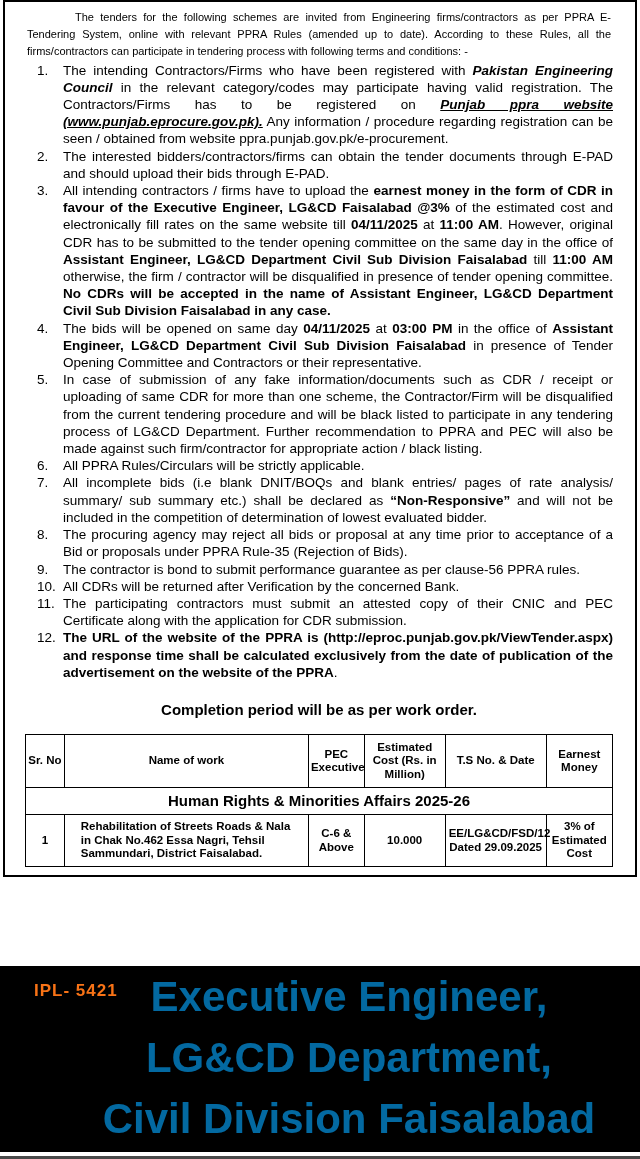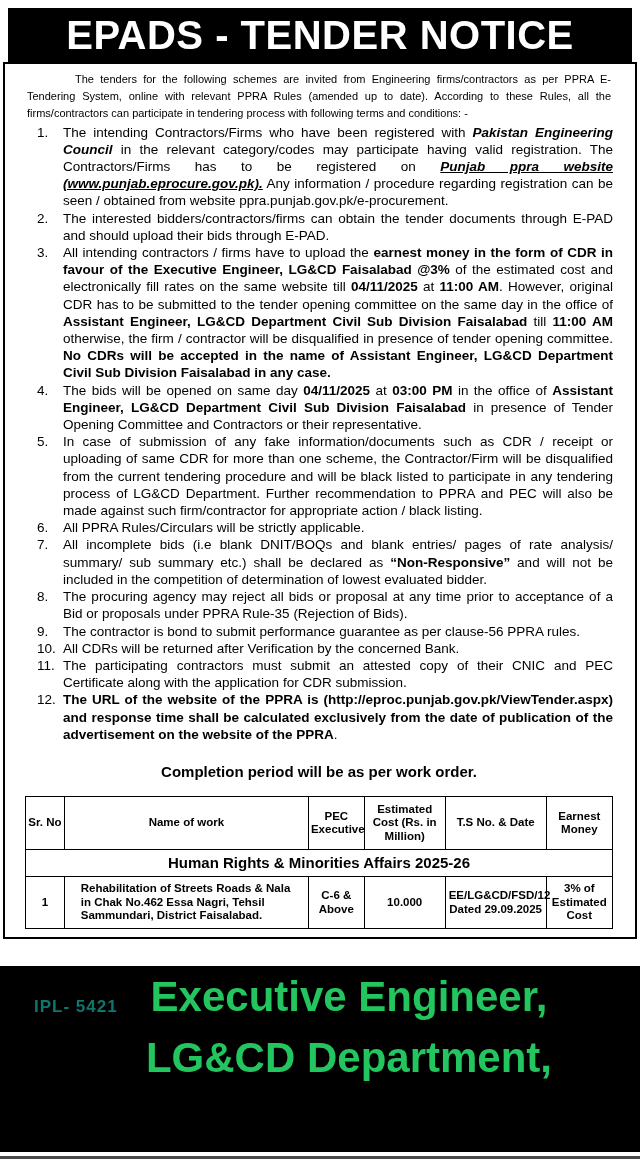--- a/index.html
+++ b/index.html
@@ -52,39 +52,36 @@
   }
   td.cell {
     font-size:11.5px; font-weight:bold; text-align:center;
     padding:5px 3px; line-height:13.5px;
   }
   td.cell-left { text-align:left; padding:5px 16px; }
   
   .footer-wrap { position:absolute; left:0; right:0; bottom:0; }
   .footer-band { background:#000; height:186px; position:relative; }
   .ipl {
-    position:absolute; left:34px; top:15px; color:#0f766e;
-    font-size:17px; font-weight:bold; letter-spacing:1px; white-space:nowrap;margin-top:16px;
+    position:absolute; left:34px; top:15px; color:#f97316;
+    font-size:17px; font-weight:bold; letter-spacing:1px; white-space:nowrap;
   }
   .footer-lines {
     text-align:center; padding-left:58px; padding-top:0px;
-    color:#22c55e; font-weight:bold; font-size:42px; line-height:61px;
+    color:#0369a1; font-weight:bold; font-size:42px; line-height:61px;
     font-family:"Liberation Sans", sans-serif;
   }
   .strip-white { height:4px; background:#fff; }
   .strip-gray { height:3px; background:#4a4a4a; }
 </style>
 </head>
 <body>
 
 <div class="page">
 
-  <div class="header-band">
-    <div class="title">EPADS - TENDER NOTICE</div>
-  </div>
 
   <div class="content-box">
     <p class="intro">The tenders for the following schemes are invited from Engineering firms/contractors as per PPRA E-Tendering System, online with relevant PPRA Rules (amended up to date). According to these Rules, all the firms/contractors can participate in tendering process with following terms and conditions: -</p>
 
     <div class="terms">
         <div class="term">
           <div class="term-num">1.</div>
           <div class="term-body"><span>The intending Contractors/Firms who have been registered with </span><span class="b i">Pakistan Engineering Council</span><span> in the relevant category/codes may participate having valid registration. The Contractors/Firms has to be registered on </span><span class="b i u">Punjab ppra website (www.punjab.eprocure.gov.pk).</span><span> Any information / procedure regarding registration can be seen / obtained from website ppra.punjab.gov.pk/e-procurement.</span></div>
         </div>
         <div class="term">
@@ -169,19 +166,20 @@
       </tbody>
     </table>
   </div>
 
   <div class="footer-wrap">
     <div class="footer-band">
       <div class="ipl">IPL- 5421</div>
       <div class="footer-lines">
         <div>Executive Engineer,</div>
         <div>LG&amp;CD Department,</div>
+        <div>Civil Division Faisalabad</div>
       </div>
     </div>
     <div class="strip-white"></div>
     <div class="strip-gray"></div>
   </div>
 
 </div>
 
 </body></html>

